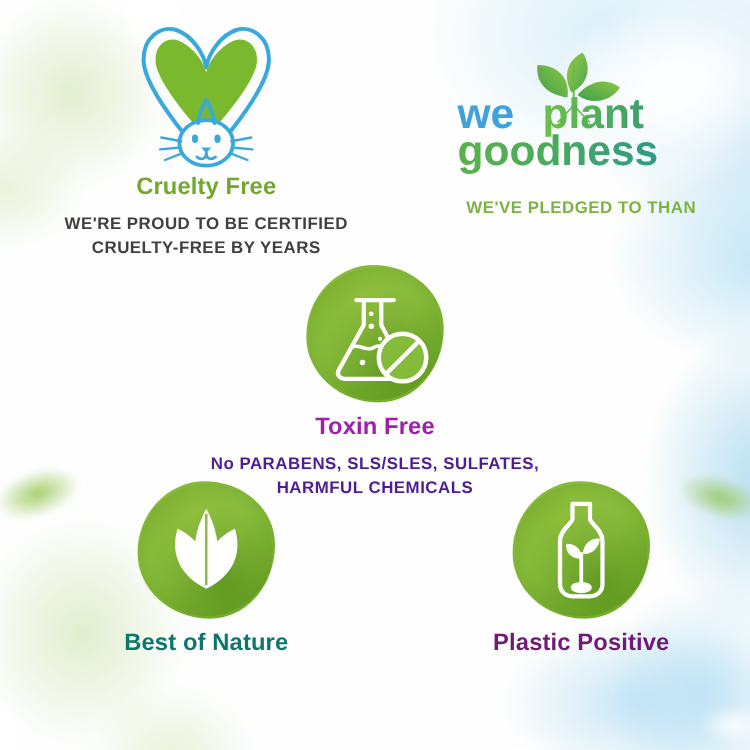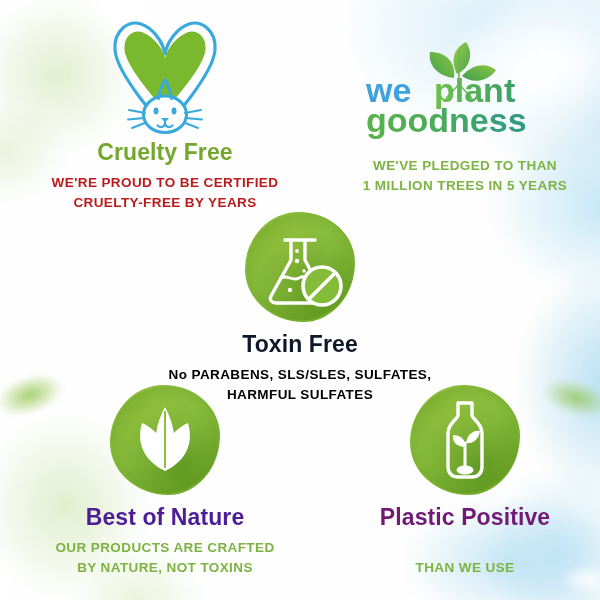--- a/index.html
+++ b/index.html
@@ -82,21 +82,21 @@
   .wash-leaf-botright{
     left:548px;top:556px;width:80px;height:48px;
     background:radial-gradient(ellipse 40px 22px at 50% 50%, rgba(255,255,255,.9) 0%, rgba(255,255,255,0) 72%);
     filter:blur(3px);
   }
 
   
   .block{position:absolute;text-align:center;}
   .block-title{
     font-weight:bold;
-    font-size:23px;
+    font-size:19px;
     letter-spacing:.1px;
     margin:0 0 8px 0;
     line-height:1.1;
   }
   .block-sub{
     font-size:13.5px;
     font-weight:bold;
     letter-spacing:.4px;
     line-height:1.45;
     margin:0;
@@ -176,21 +176,21 @@
           <path d="M44 99 L 28 96"></path>
           <path d="M43.5 104 L 27 105.5"></path>
           <path d="M45 108.5 L 31 114"></path>
           <path d="M84 99 L 100 96"></path>
           <path d="M84.5 104 L 101 105.5"></path>
           <path d="M83 108.5 L 97 114"></path>
         </g>
       </svg>
     </div>
     <h2 class="block-title" style="color:#74a72e">Cruelty Free</h2>
-    <p class="block-sub" style="color:#b91c1c">
+    <p class="block-sub" style="color:#404040">
       <span>WE'RE PROUD TO BE CERTIFIED</span><br>
       <span>CRUELTY-FREE BY YEARS</span>
     </p>
   </div>
 
   <div class="block" id="block-plant">
     <div class="logo-wrap-plant">
       <svg width="230" height="100" viewBox="0 0 230 100">
         <defs>
           <linearGradient id="gradPlant" x1="0" y1="0" x2="1" y2="0">
@@ -224,21 +224,20 @@
 
         <text x="16" y="62" font-family="'Liberation Sans',sans-serif" font-size="34" font-weight="bold" fill="#3fa2dc">we</text>
 
         <text x="84" y="62" font-family="'Liberation Sans',sans-serif" font-size="34" font-weight="bold" fill="url(#gradPlant)">plant</text>
 
         <text x="16" y="92" font-family="'Liberation Sans',sans-serif" font-size="34" font-weight="bold" fill="url(#gradGood)">goodness</text>
       </svg>
     </div>
     <p class="block-sub" style="color:#7cb342;margin-top:16px">
       <span>WE'VE PLEDGED TO THAN</span><br>
-      <span>1 MILLION TREES IN 5 YEARS</span>
     </p>
   </div>
 
   <div class="block" id="block-toxin">
     <div class="badge">
       <div class="blob"></div>
       <svg viewBox="0 0 110 110">
         <g fill="none" stroke="#ffffff" stroke-width="3.4" stroke-linejoin="round" stroke-linecap="round">
 
           <path d="M40 28 L 70 28"></path>
@@ -250,46 +249,42 @@
 
         <circle cx="52" cy="39" r="1.9" fill="#ffffff"></circle>
         <circle cx="52" cy="49" r="2.2" fill="#ffffff"></circle>
         <circle cx="45" cy="78" r="2.2" fill="#ffffff"></circle>
         <circle cx="59" cy="59" r="1.7" fill="#ffffff"></circle>
 
         <circle cx="77" cy="74" r="19" fill="#84bb38" stroke="#ffffff" stroke-width="3.6"></circle>
         <path d="M65 86 L 89 62" stroke="#ffffff" stroke-width="3.6" stroke-linecap="round"></path>
       </svg>
     </div>
-    <h2 class="block-title" style="color:#0f172a">Toxin Free</h2>
-    <p class="block-sub" style="color:#000000">
+    <h2 class="block-title" style="color:#a21caf">Toxin Free</h2>
+    <p class="block-sub" style="color:#4c1d95">
       <span>No PARABENS, SLS/SLES, SULFATES,</span><br>
-      <span>HARMFUL SULFATES</span>
+      <span>HARMFUL CHEMICALS</span>
     </p>
   </div>
 
   <div class="block" id="block-nature">
     <div class="badge">
       <div class="blob"></div>
       <svg viewBox="0 0 110 110">
 
         <path d="M55 86 C 34 76, 26 58, 32 38 C 50 46, 60 64, 55 86 Z" fill="#ffffff"></path>
 
         <path d="M55 86 C 76 76, 84 58, 78 38 C 60 46, 50 64, 55 86 Z" fill="#ffffff"></path>
 
         <path d="M55 84 C 43 70, 42 46, 55 22 C 68 46, 67 70, 55 84 Z" fill="#ffffff"></path>
 
         <path d="M55 83 L 55 26" stroke="#8cbf3f" stroke-width="2" fill="none"></path>
       </svg>
     </div>
-    <h2 class="block-title" style="color:#4c1d95">Best of Nature</h2>
-    <p class="block-sub" style="color:#7cb342">
-      <span>OUR PRODUCTS ARE CRAFTED</span><br>
-      <span>BY NATURE, NOT TOXINS</span>
-    </p>
+    <h2 class="block-title" style="color:#0f766e">Best of Nature</h2>
   </div>
 
   <div class="block" id="block-plastic">
     <div class="badge">
       <div class="blob"></div>
       <svg viewBox="0 0 110 110">
 
         <path d="M48 18 L 62 18 L 62 30 C 62 34, 72 38, 72 48 L 72 82 C 72 88, 68 92, 62 92 L 48 92 C 42 92, 38 88, 38 82 L 38 48 C 38 38, 48 34, 48 30 Z" fill="none" stroke="#ffffff" stroke-width="3.4" stroke-linejoin="round"></path>
 
         <path d="M55 84 C 55 72, 55 64, 55 58" stroke="#ffffff" stroke-width="3" fill="none" stroke-linecap="round"></path>
@@ -297,17 +292,16 @@
         <path d="M55 62 C 47 62, 42 57, 43 50 C 51 50, 56 55, 55 62 Z" fill="#ffffff"></path>
 
         <path d="M56 58 C 57 50, 63 45, 70 46 C 69 54, 63 59, 56 58 Z" fill="#ffffff"></path>
 
         <ellipse cx="55" cy="85" rx="8.5" ry="4.5" fill="#ffffff"></ellipse>
       </svg>
     </div>
     <h2 class="block-title" style="color:#701a75">Plastic Positive</h2>
     <p class="block-sub" style="color:#7cb342">
       <br>
-      <span>THAN WE USE</span>
     </p>
   </div>
 
 </div>
 
 </body></html>

